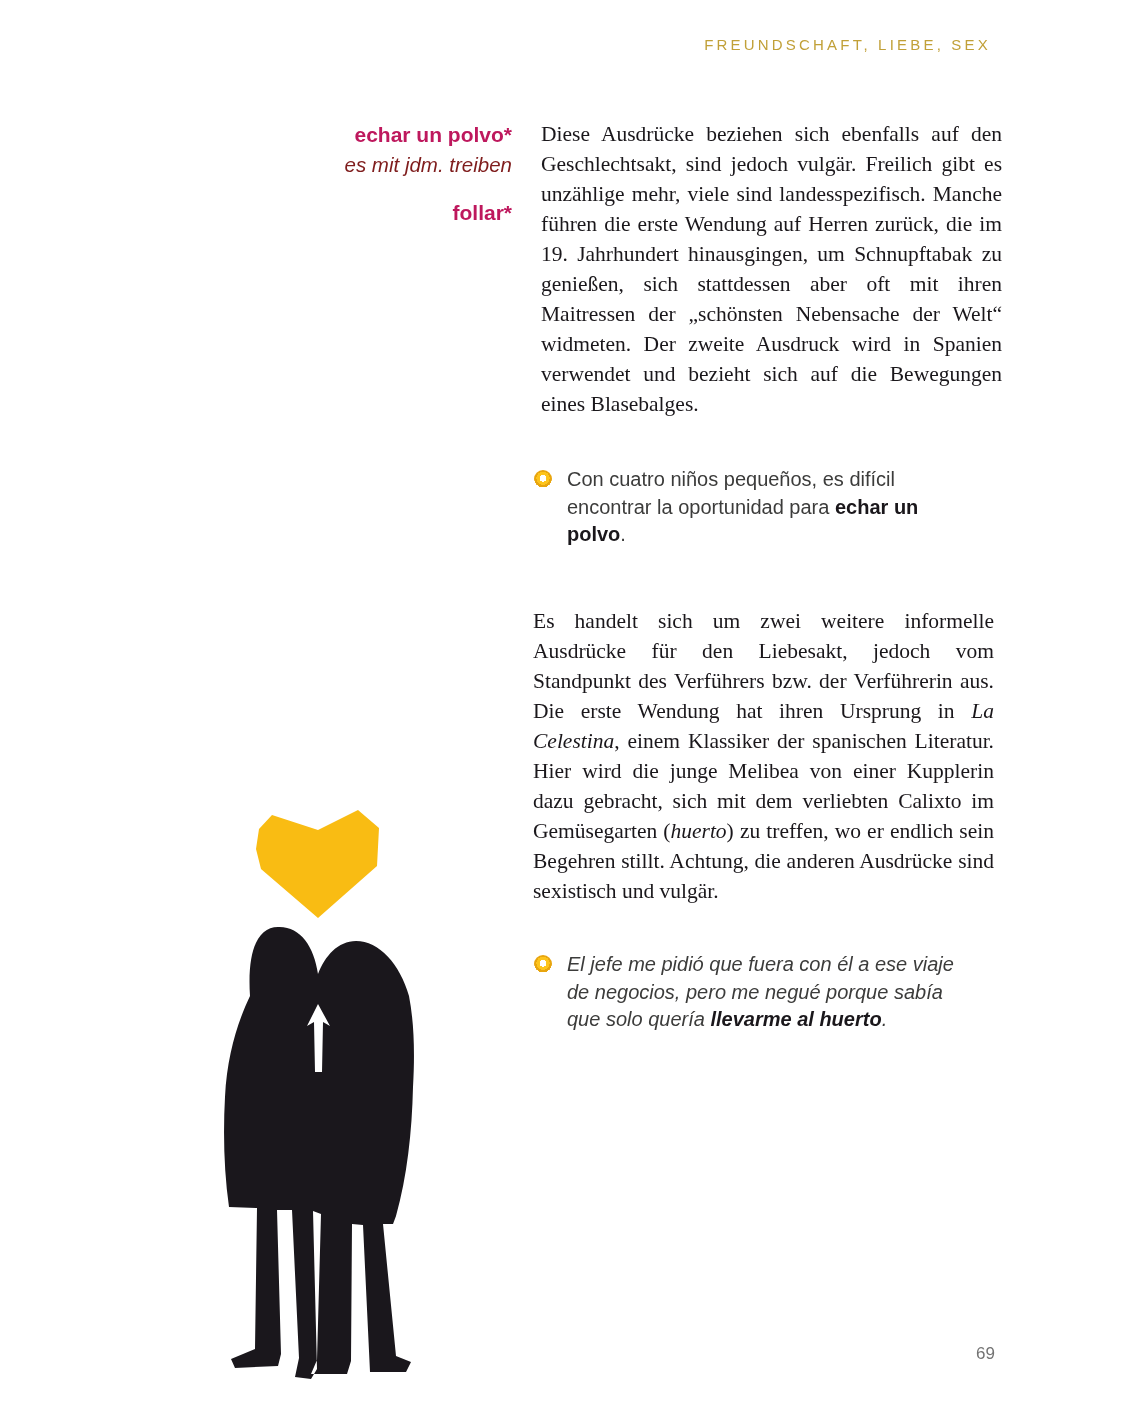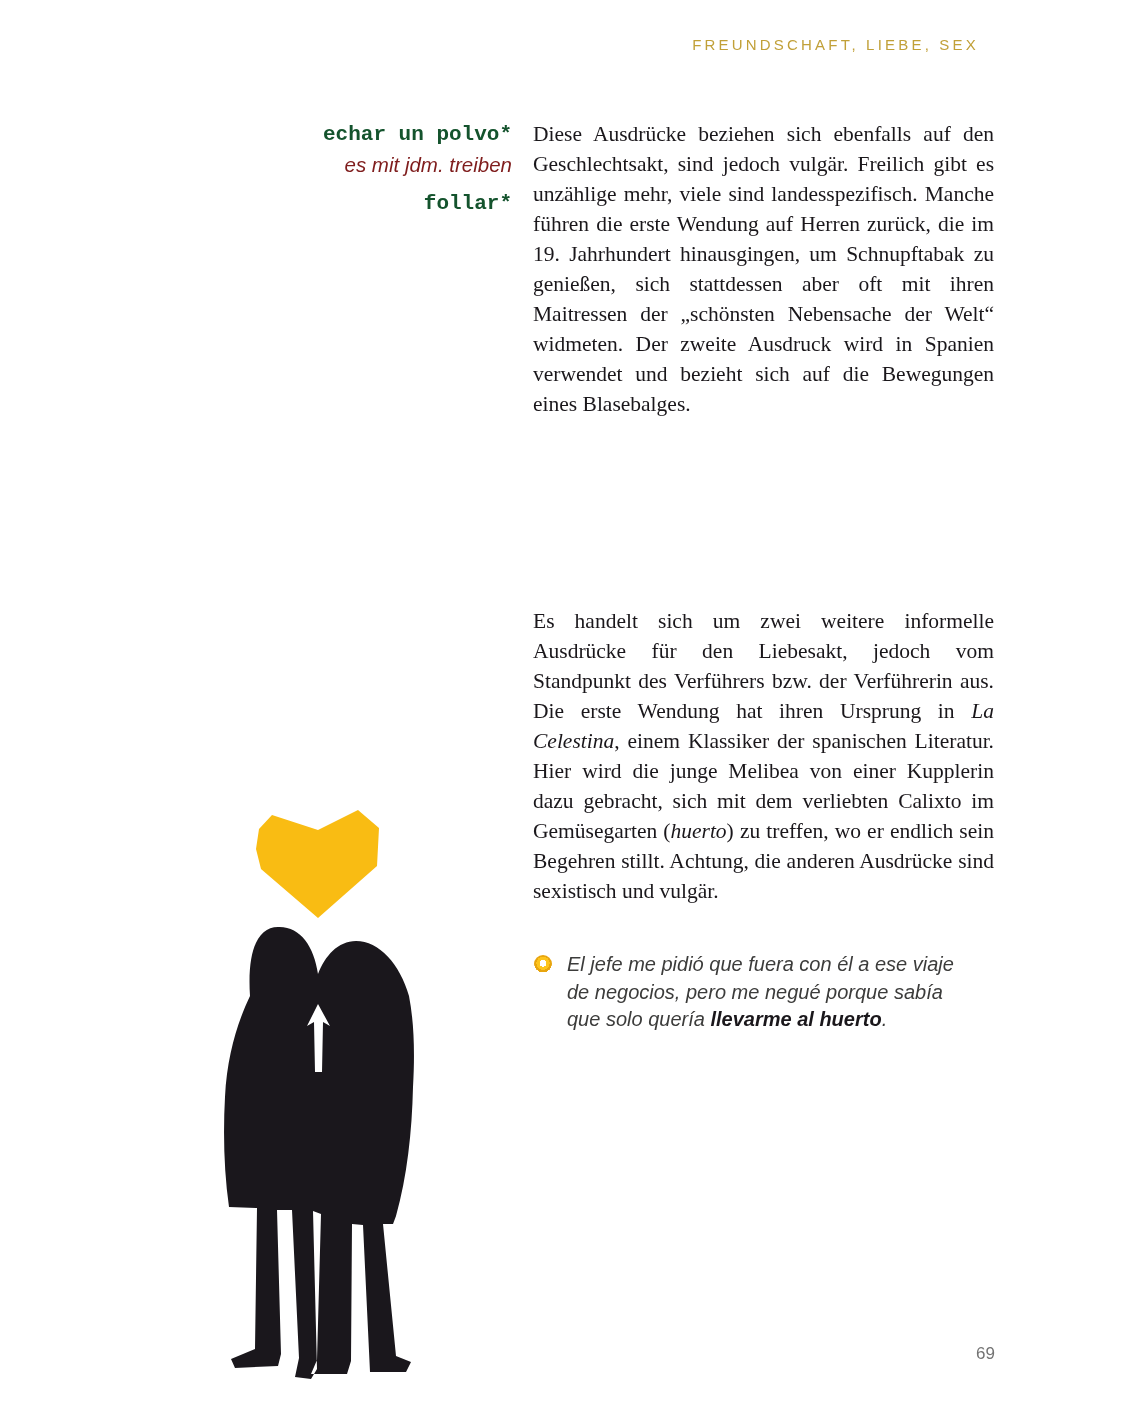--- a/index.html
+++ b/index.html
@@ -6,60 +6,59 @@
   .page {
     position:relative;
     width:1123px; height:1415px;
     margin:0 auto;
     background:#ffffff;
     overflow:hidden;
     font-family:"Liberation Sans", sans-serif;
   }
   .header-title {
     position:absolute;
-    top:36px; right:144px;
+    top:36px; right:132px;
     font-size:15px;
     letter-spacing:3.2px;
     color:#C1A038;
     white-space:nowrap;
   }
   
   .terms {
     position:absolute;
     left:150px; width:362px;
     text-align:right;
   }
   #terms1 { top:120px; }
   #terms2 { top:606px; }
   .term {
     font-weight:bold;
     font-size:21px;
     line-height:30px;
-    color:#14532d;
-    font-family:Liberation Mono, monospace;
+    color:#be185d;
   }
-  .term.spaced { margin-top:9px; }
+  .term.spaced { margin-top:18px; }
   .gloss {
     font-style:italic;
     font-size:20.5px;
     line-height:30px;
     color:#7f1d1d;
   }
   
   .body-text {
     position:absolute;
     left:533px; width:461px;
     margin:0;
     font-family:"Liberation Serif", serif;
     font-size:21.5px;
     line-height:30px;
     text-align:justify;
     color:#1a171b;
   }
-  #body1 { top:119px; }
+  #body1 { top:119px;margin-left:8px; }
   #body2 { top:606px; }
   .body-text i { font-style:italic; }
   
   .example {
     position:absolute;
     left:534px; width:447px;
     display:flex;
     gap:15px;
     align-items:flex-start;
   }
@@ -104,20 +103,24 @@
   <div class="header-title">FREUNDSCHAFT, LIEBE, SEX</div>
 
   <div class="terms" id="terms1">
     <div class="term">echar un polvo*</div>
     <div class="gloss">es mit jdm. treiben</div>
     <div class="term spaced">follar*</div>
   </div>
 
   <p class="body-text" id="body1">Diese Ausdrücke beziehen sich ebenfalls auf den Geschlechtsakt, sind jedoch vulgär. Freilich gibt es unzählige mehr, viele sind landesspezifisch. Manche führen die erste Wendung auf Herren zurück, die im 19. Jahrhundert hinausgingen, um Schnupftabak zu genießen, sich stattdessen aber oft mit ihren Maitressen der „schönsten Nebensache der Welt“ widmeten. Der zweite Ausdruck wird in Spanien verwendet und bezieht sich auf die Bewegungen eines Blasebalges.</p>
 
+  <div class="example" id="example1">
+    <span class="bullet"></span>
+    <p class="example-text"><span>Con cuatro niños pequeños, es difícil encontrar la oportunidad para </span><b>echar un polvo</b><span>.</span></p>
+  </div>
 
 
   <p class="body-text" id="body2"><span>Es handelt sich um zwei weitere informelle Ausdrücke für den Liebesakt, jedoch vom Standpunkt des Verführers bzw. der Verführerin aus. Die erste Wendung hat ihren Ursprung in </span><i>La Celestina</i><span>, einem Klassiker der spanischen Literatur. Hier wird die junge Melibea von einer Kupplerin dazu gebracht, sich mit dem verliebten Calixto im Gemüsegarten (</span><i>huerto</i><span>) zu treffen, wo er endlich sein Begehren stillt. Achtung, die anderen Ausdrücke sind sexistisch und vulgär.</span></p>
 
   <div class="example" id="example2">
     <span class="bullet"></span>
     <p class="example-text"><span>El jefe me pidió que fuera con él a ese viaje de negocios, pero me negué porque sabía que solo quería </span><b>llevarme al huerto</b><span>.</span></p>
   </div>
 
   <svg class="illustration" viewBox="0 0 280 580" xmlns="http://www.w3.org/2000/svg">

